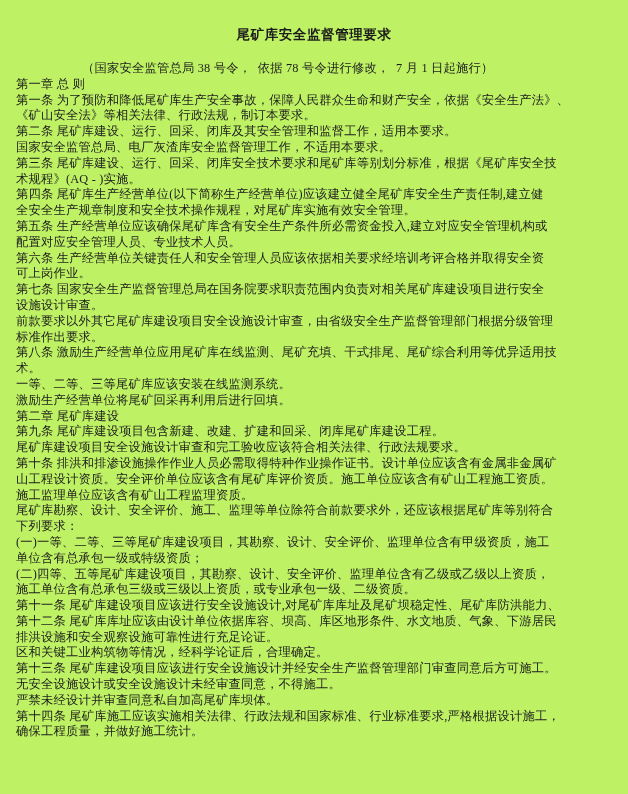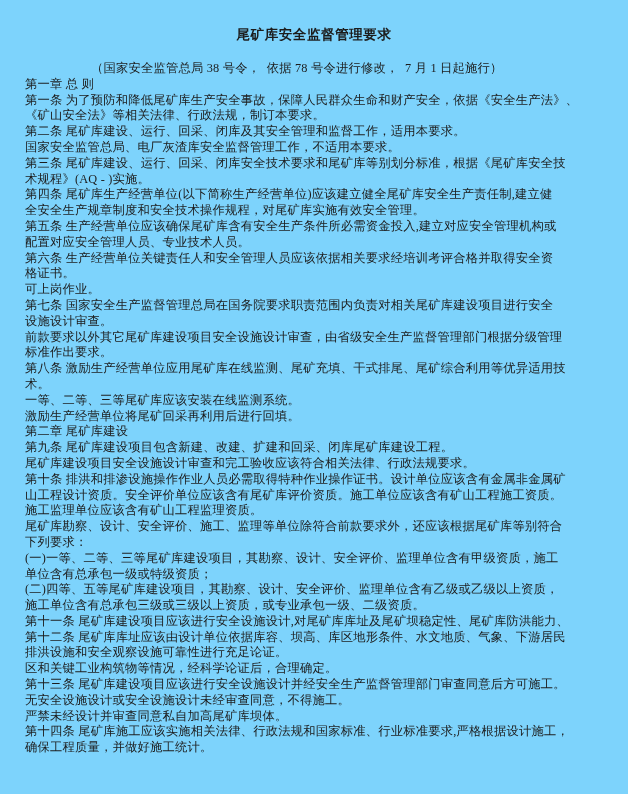--- a/index.html
+++ b/index.html
@@ -4,37 +4,37 @@
 <style>
   html, body {
     margin: 0;
     padding: 0;
     background: #ffffff;
   }
   .page {
     position: relative;
     width: 628px;
     height: 794px;
-    background: #7dd3fc;
+    background: #bef264;
     color: #1c1c1c;
     font-family: "Liberation Serif", "DejaVu Serif", serif;
     overflow: hidden;
     box-sizing: border-box;
   }
   .doc-title {
     margin: 0;
     padding-top: 26px;
     text-align: center;
     font-size: 13.5px;
     font-weight: bold;
     letter-spacing: 0.6px;
   }
   .doc-body {
     margin-top: 17px;
-    padding-left: 25px;
+    padding-left: 16px;
     padding-right: 16px;
   }
   .line {
     font-size: 12.3px;
     line-height: 15.8px;
     height: 15.8px;
     white-space: pre;
     letter-spacing: 0.2px;
   }
   .subtitle {
@@ -54,21 +54,20 @@
       <div class="line">《矿山安全法》等相关法律、行政法规，制订本要求。</div>
       <div class="line">第二条 尾矿库建设、运行、回采、闭库及其安全管理和监督工作，适用本要求。</div>
       <div class="line">国家安全监管总局、电厂灰渣库安全监督管理工作，不适用本要求。</div>
       <div class="line">第三条 尾矿库建设、运行、回采、闭库安全技术要求和尾矿库等别划分标准，根据《尾矿库安全技</div>
       <div class="line">术规程》(AQ - )实施。</div>
       <div class="line">第四条 尾矿库生产经营单位(以下简称生产经营单位)应该建立健全尾矿库安全生产责任制,建立健</div>
       <div class="line">全安全生产规章制度和安全技术操作规程，对尾矿库实施有效安全管理。</div>
       <div class="line">第五条 生产经营单位应该确保尾矿库含有安全生产条件所必需资金投入,建立对应安全管理机构或</div>
       <div class="line">配置对应安全管理人员、专业技术人员。</div>
       <div class="line">第六条 生产经营单位关键责任人和安全管理人员应该依据相关要求经培训考评合格并取得安全资</div>
-      <div class="line">格证书。</div>
       <div class="line">可上岗作业。</div>
       <div class="line">第七条 国家安全生产监督管理总局在国务院要求职责范围内负责对相关尾矿库建设项目进行安全</div>
       <div class="line">设施设计审查。</div>
       <div class="line">前款要求以外其它尾矿库建设项目安全设施设计审查，由省级安全生产监督管理部门根据分级管理</div>
       <div class="line">标准作出要求。</div>
       <div class="line">第八条 激励生产经营单位应用尾矿库在线监测、尾矿充填、干式排尾、尾矿综合利用等优异适用技</div>
       <div class="line">术。</div>
       <div class="line">一等、二等、三等尾矿库应该安装在线监测系统。</div>
       <div class="line">激励生产经营单位将尾矿回采再利用后进行回填。</div>
       <div class="line">第二章 尾矿库建设</div>

